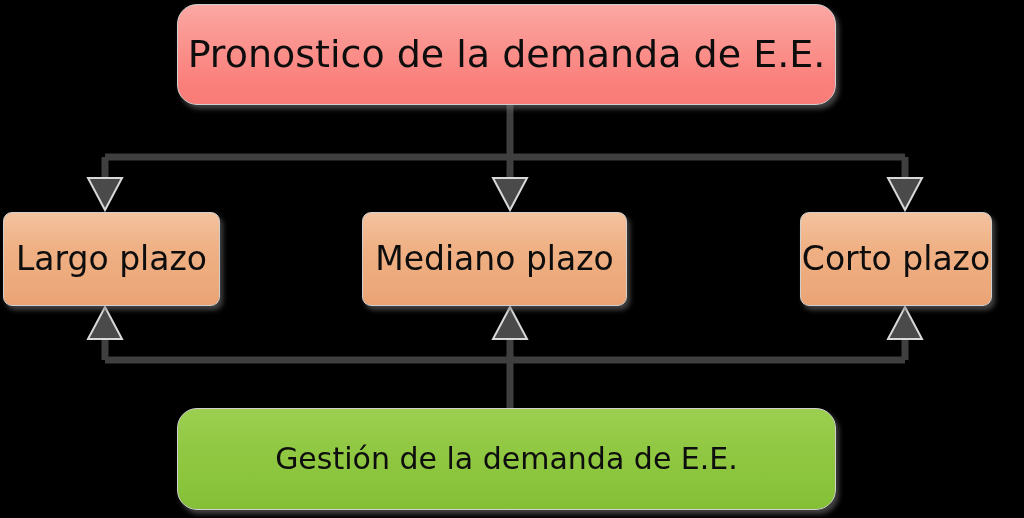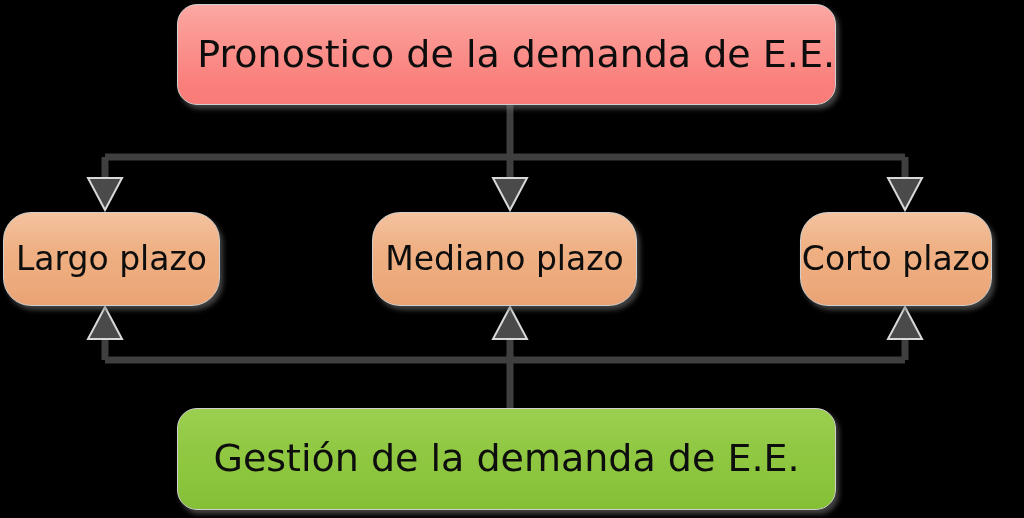--- a/index.html
+++ b/index.html
@@ -39,40 +39,39 @@
     white-space: nowrap;
   }
   .node-top {
     left: 177px;
     top: 4px;
     width: 659px;
     height: 101px;
     border-radius: 20px;
     background: linear-gradient(to bottom, #fca8a4 0%, #fb9893 28%, #fa807c 78%, #f97b77 100%);
     font-size: 38px;
-    justify-content: flex-end;
   }
   .node-bottom {
     left: 177px;
     top: 408px;
     width: 659px;
     height: 102px;
     border-radius: 20px;
     background: linear-gradient(to bottom, #9ccf50 0%, #92c944 35%, #88c23a 85%, #84bf36 100%);
-    font-size: 38px;
+    font-size: 30px;
   }
   .node-mid {
     top: 212px;
     height: 94px;
-    border-radius: 28px;
+    border-radius: 9px;
     background: linear-gradient(to bottom, #f3c29f 0%, #efb083 40%, #eca87a 85%, #e9a173 100%);
     font-size: 33px;
   }
   .node-left  { left: 3px;   width: 217px; }
-  .node-center{ left: 372px; width: 265px; }
+  .node-center{ left: 362px; width: 265px; }
   .node-right { left: 800px; width: 192px; }
 </style>
 </head>
 <body>
 
 <div id="stage">
 
   <svg id="connectors" viewBox="0 0 1024 518" width="1024" height="518" xmlns="http://www.w3.org/2000/svg">
 
     <g>

